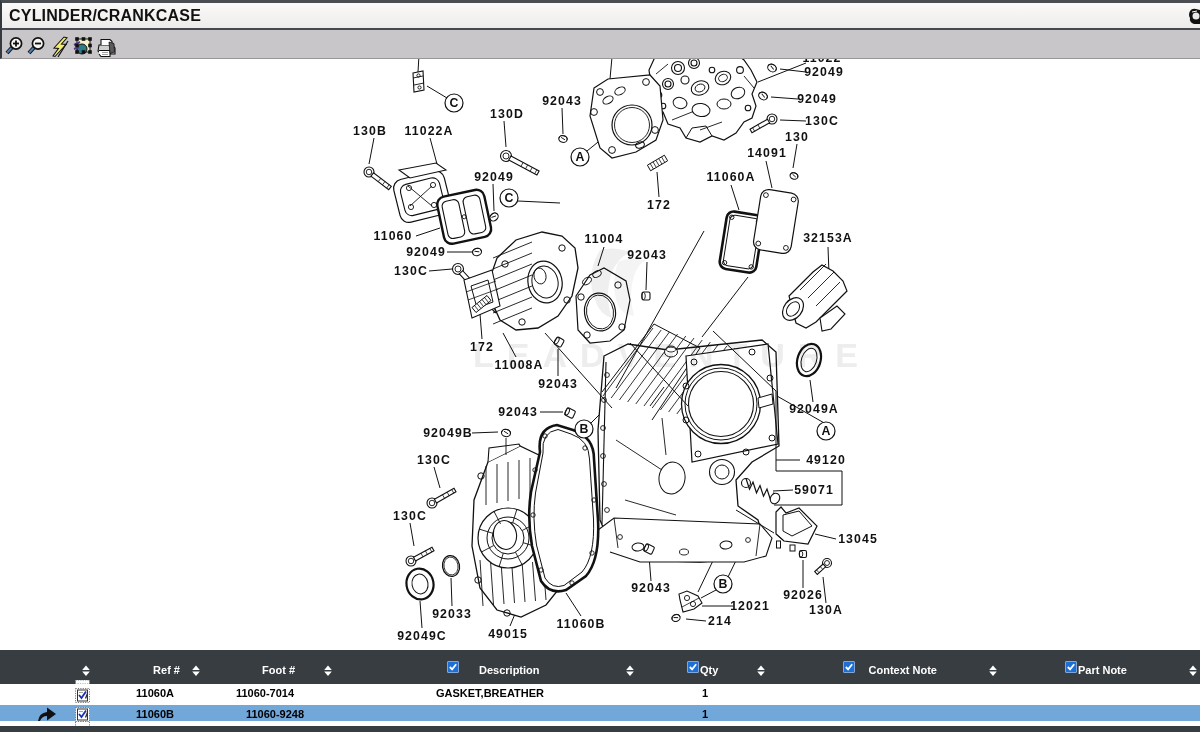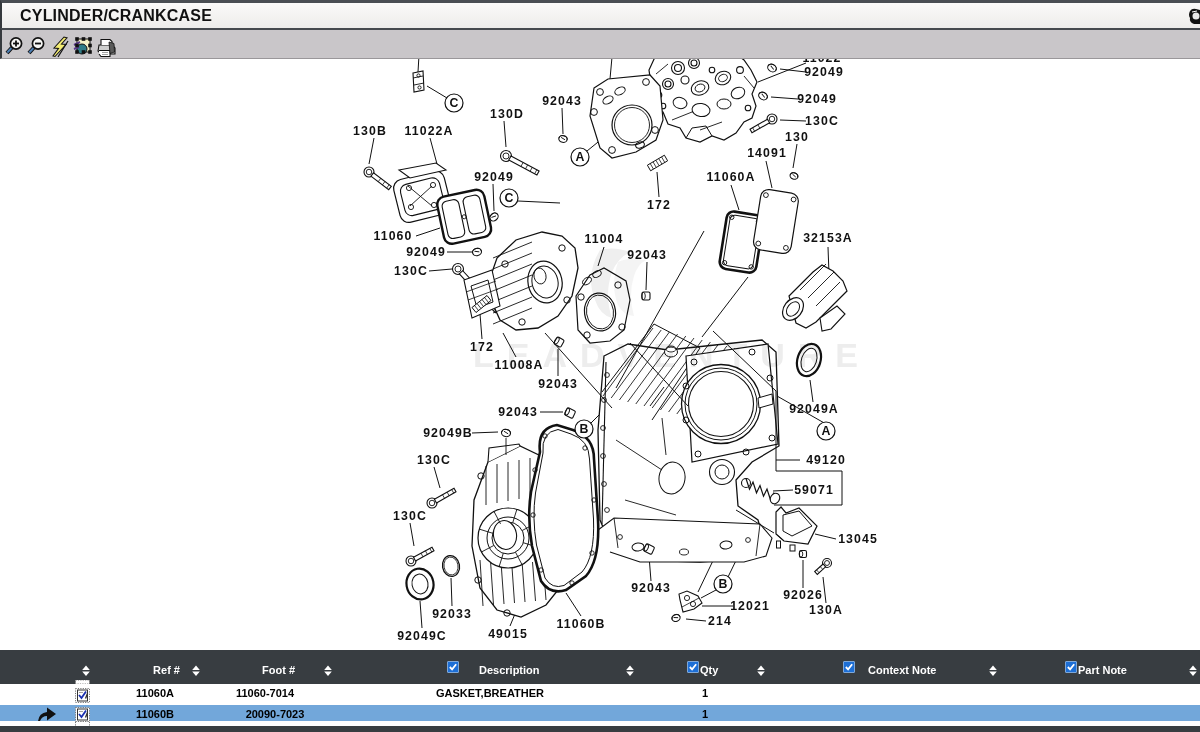--- a/index.html
+++ b/index.html
@@ -1,18 +1,18 @@
 <!DOCTYPE html>
 <html><head><meta charset="utf-8"><style>
 html,body{margin:0;padding:0;width:1200px;height:732px;overflow:hidden;
 font-family:"Liberation Sans",sans-serif;background:#fff}
 #titlebar{position:absolute;left:0;top:0;width:100%;height:28px;
 background:linear-gradient(#fbfaf9,#edecea);border-top:3px solid #4a4e53;
 border-left:2px solid #35393d;box-sizing:border-box;z-index:5}
-#titlebar h1{margin:0;padding:0 0 0 18px;font-size:16px;line-height:26px;color:#111;
+#titlebar h1{margin:0;padding:0 0 0 7px;font-size:16px;line-height:26px;color:#111;
 letter-spacing:0.2px;font-weight:bold}
 #tbar{position:absolute;left:0;top:28px;width:100%;height:31px;background:#c9c6c9;
 border-top:2.5px solid #45494e;border-bottom:1.5px solid #9a979a;
 border-left:2px solid #35393d;box-sizing:border-box;z-index:5}
 #tbar .ic{position:absolute;left:0px;top:3px;width:120px;height:28px}
 #diagram{position:absolute;left:0;top:0;width:1200px;height:651px;z-index:1}
 svg text{font-family:"Liberation Sans",sans-serif;font-weight:bold;font-size:12.3px;
 letter-spacing:1.1px;fill:#111}
 #thead{position:absolute;left:0;top:650px;width:100%;height:34px;background:#383d41;z-index:5}
 .hl{position:absolute;top:664px;color:#fff;font-size:11px;font-weight:bold;text-align:right;z-index:6}
@@ -556,21 +556,21 @@
 <span class="hl" style="left:700px;width:40px;text-align:left">Qty</span>
 <svg style="position:absolute;left:757px;top:665px;z-index:6" width="8" height="11" viewBox="0 0 8 11">
     <path d="M4,0.5 L7.8,5 L0.2,5 Z" fill="#fff"></path>
     <path d="M4,11 L7.8,6.5 L0.2,6.5 Z" fill="#fff"></path>
   </svg>
 <span style="position:absolute;left:843px;top:661px;width:10px;height:10px;z-index:6;background:#1d6fd6;border:1px solid #7fa8d8;border-radius:1px">
     <svg width="10" height="10" viewBox="0 0 11 11" style="position:absolute;left:0;top:0">
       <path d="M2,5.5 L4.5,8 L9,2.5" stroke="#fff" stroke-width="2" fill="none"></path>
     </svg>
   </span>
-<span class="hl" style="left:868px;width:100px;text-align:left">Context Note</span>
+<span class="hl" style="left:837px;width:100px;text-align:right">Context Note</span>
 <svg style="position:absolute;left:989px;top:665px;z-index:6" width="8" height="11" viewBox="0 0 8 11">
     <path d="M4,0.5 L7.8,5 L0.2,5 Z" fill="#fff"></path>
     <path d="M4,11 L7.8,6.5 L0.2,6.5 Z" fill="#fff"></path>
   </svg>
 <span style="position:absolute;left:1065px;top:661px;width:10px;height:10px;z-index:6;background:#1d6fd6;border:1px solid #7fa8d8;border-radius:1px">
     <svg width="10" height="10" viewBox="0 0 11 11" style="position:absolute;left:0;top:0">
       <path d="M2,5.5 L4.5,8 L9,2.5" stroke="#fff" stroke-width="2" fill="none"></path>
     </svg>
   </span>
 <span class="hl" style="left:1078px;width:90px;text-align:left">Part Note</span>
@@ -579,21 +579,21 @@
     <path d="M4,11 L7.8,6.5 L0.2,6.5 Z" fill="#fff"></path>
   </svg>
 <div style="position:absolute;left:0;top:684px;width:1200px;height:21px;background:#fff">
     <span class="rt" style="left:120px;top:3px;width:70px">11060A</span>
     <span class="rt" style="left:220px;top:3px;width:90px">11060-7014</span>
     <span class="rt" style="left:400px;top:3px;width:180px">GASKET,BREATHER</span>
     <span class="rt" style="left:690px;top:3px;width:30px">1</span>
   </div>
 <div style="position:absolute;left:0;top:705px;width:1200px;height:16px;background:#72a7da">
     <span class="rt" style="left:120px;top:3px;width:70px">11060B</span>
-    <span class="rt" style="left:230px;top:3px;width:90px">20090-7023</span>
+    <span class="rt" style="left:230px;top:3px;width:90px">11060-9248</span>
     <span class="rt" style="left:400px;top:17px;width:180px">GASKET</span>
     <span class="rt" style="left:690px;top:3px;width:30px">1</span>
   </div>
 <div id="partialrow"></div>
 <div id="botstrip"></div>
 <svg style="position:absolute;left:75px;top:688px;z-index:6" width="15" height="15" viewBox="0 0 15 15">
     <rect x="0.5" y="0.5" width="14" height="14" fill="#fff" stroke="#777" stroke-dasharray="1.2,1.2" stroke-width="1"></rect>
     <rect x="2.5" y="2" width="10" height="11" fill="#fdfdfd" stroke="#333" stroke-width="1"></rect>
     <path d="M4,7 L6.5,10 L11,3.5" stroke="#1a2fb0" stroke-width="1.8" fill="none"></path>
     <path d="M10.5,10.5 L12.5,5.5" stroke="#333" stroke-width="1.4"></path>

